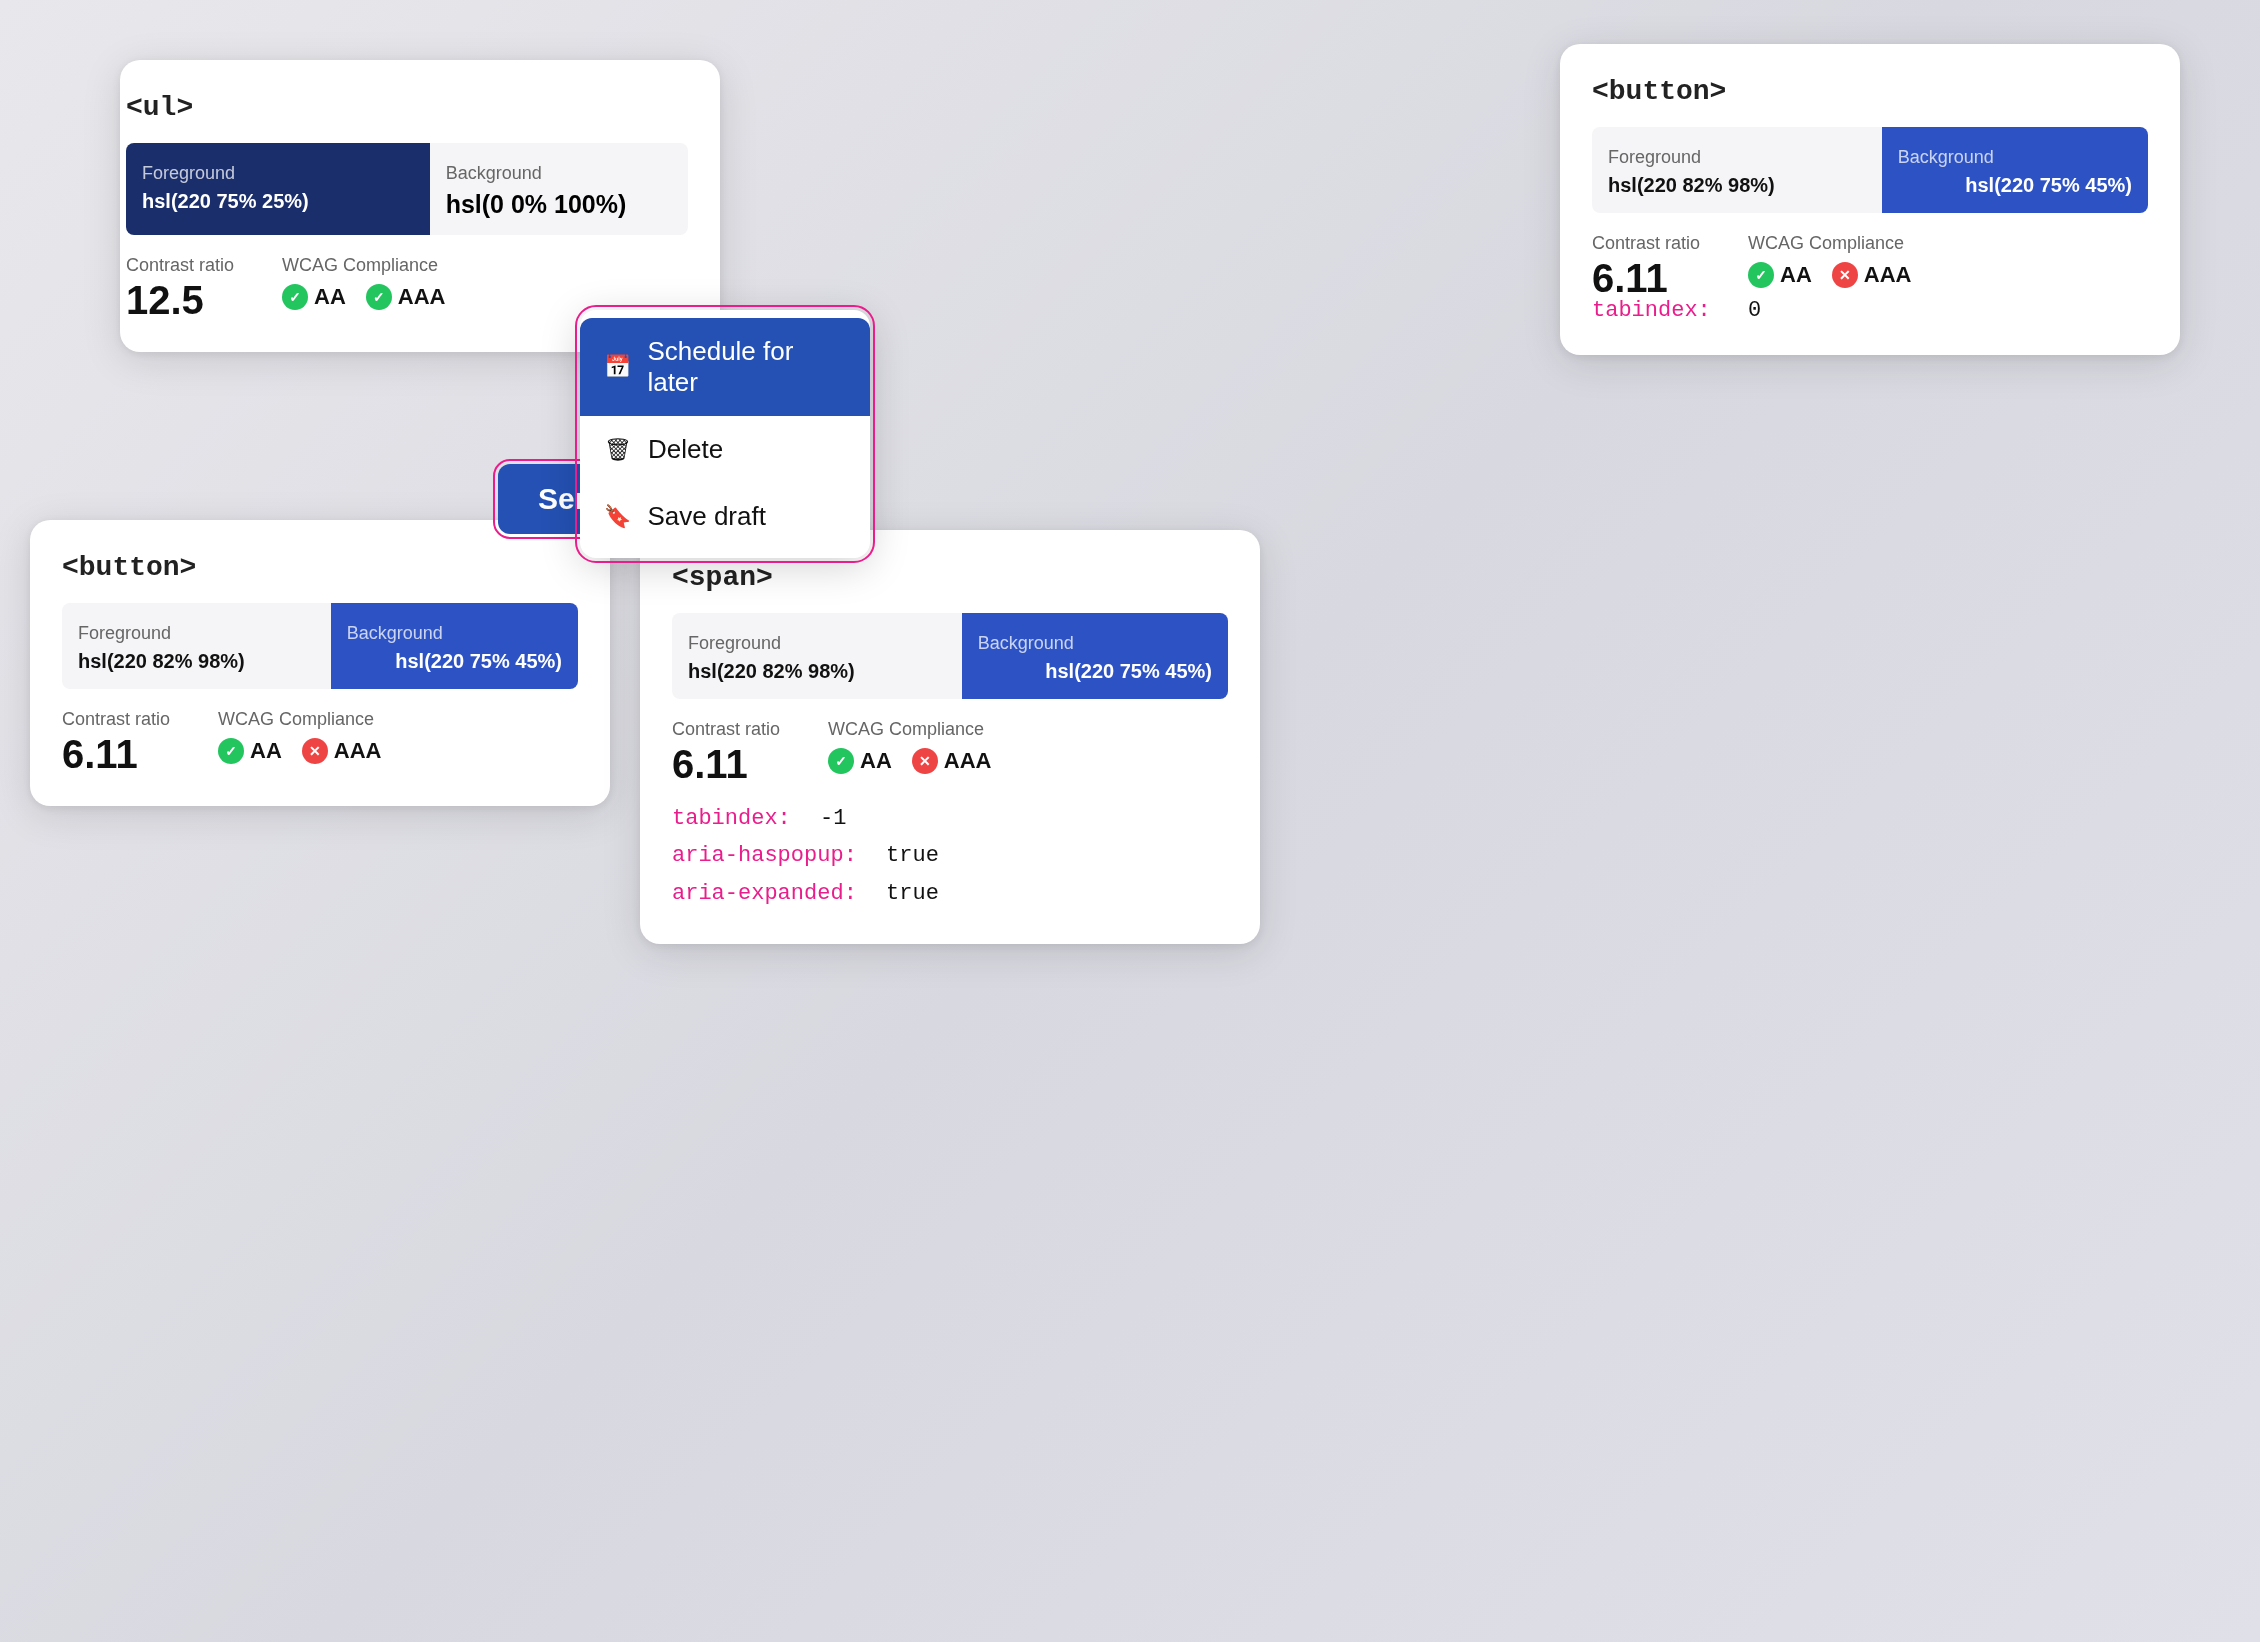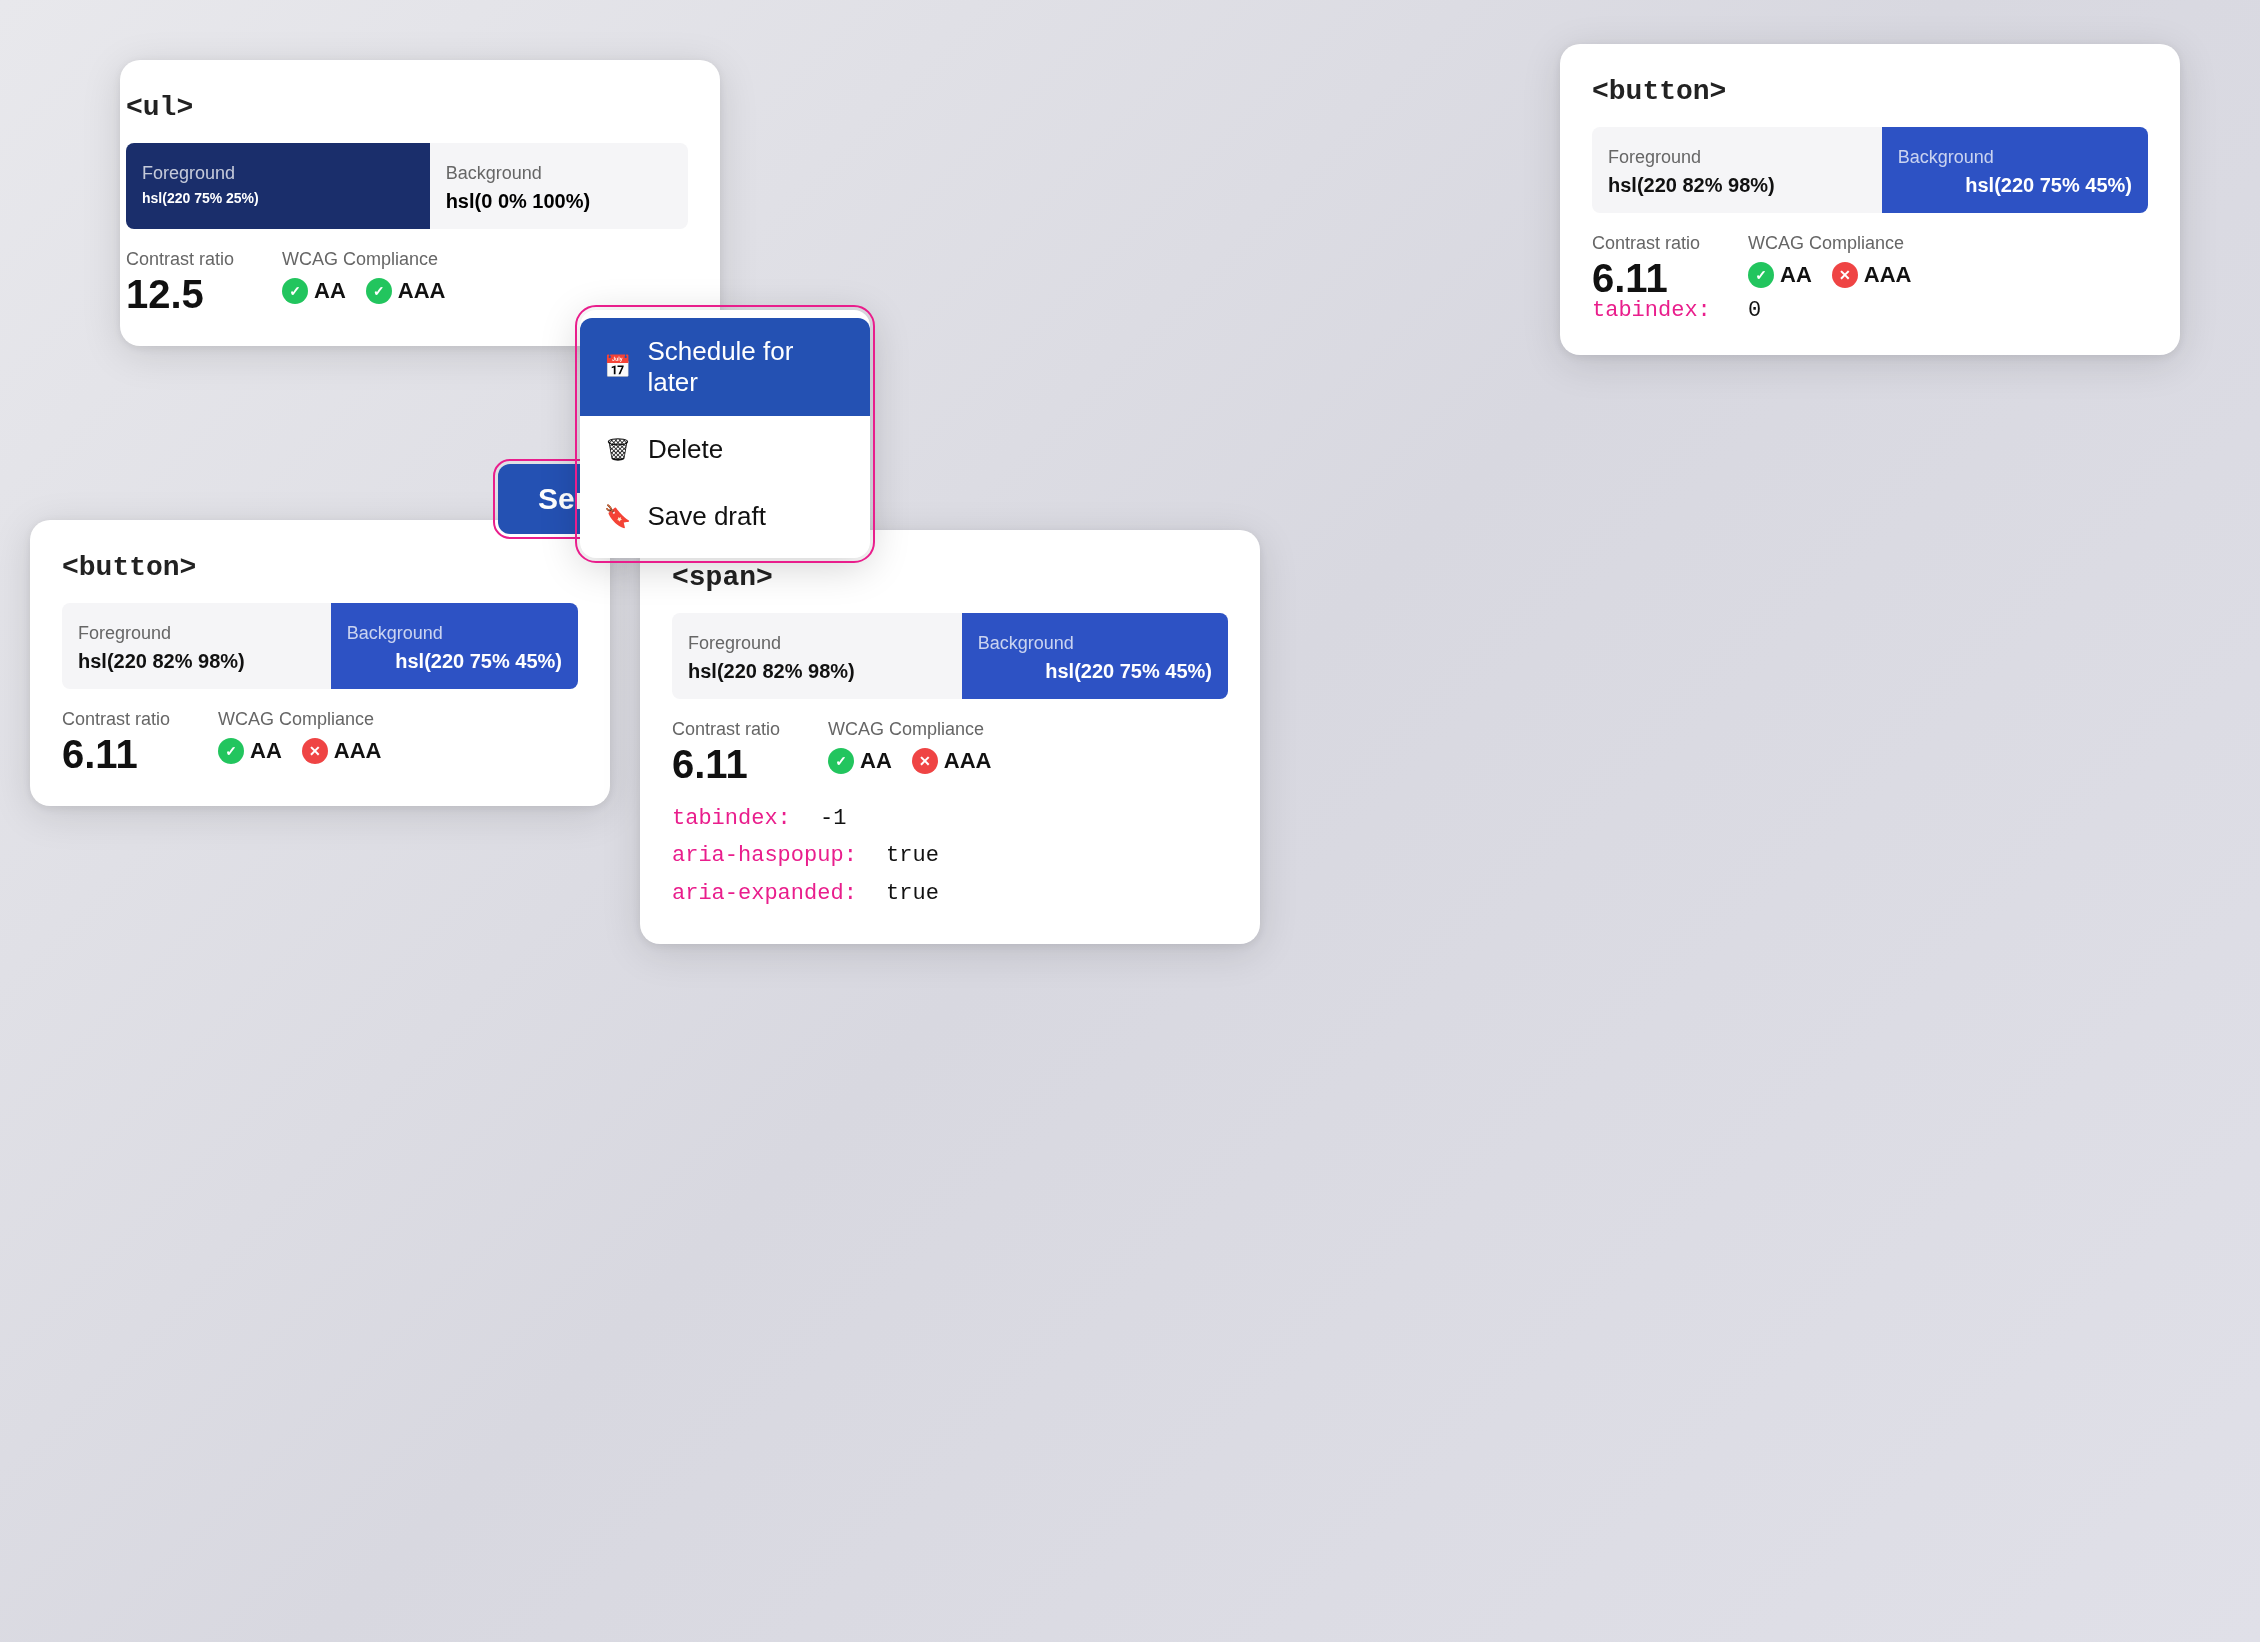--- a/index.html
+++ b/index.html
@@ -214,25 +214,25 @@
     }
   </style>
 </head>
 <body>
 
 <div class="card" style="left: 120px; top: 60px; width: 600px; padding-left: 6px;">
   <div class="card-title">&lt;ul&gt;</div>
   <div class="color-swatches">
     <div class="swatch swatch-dark" style="flex:1.2;">
       <div class="swatch-label">Foreground</div>
-      <div class="swatch-value" style="font-size:14px;">hsl(220 75% 25%)</div>
+      <div class="swatch-value" style="font-size:20px;">hsl(220 75% 25%)</div>
     </div>
     <div class="swatch swatch-light" style="flex:1;">
       <div class="swatch-label">Background</div>
-      <div class="swatch-value" style="font-size:20px;">hsl(0 0% 100%)</div>
+      <div class="swatch-value" style="font-size:25px;">hsl(0 0% 100%)</div>
     </div>
   </div>
   <div class="card-stats">
     <div class="stat-group">
       <div class="stat-label">Contrast ratio</div>
       <div class="stat-value">12.5</div>
     </div>
     <div class="wcag-group">
       <div class="stat-label">WCAG Compliance</div>
       <div class="wcag-items">

